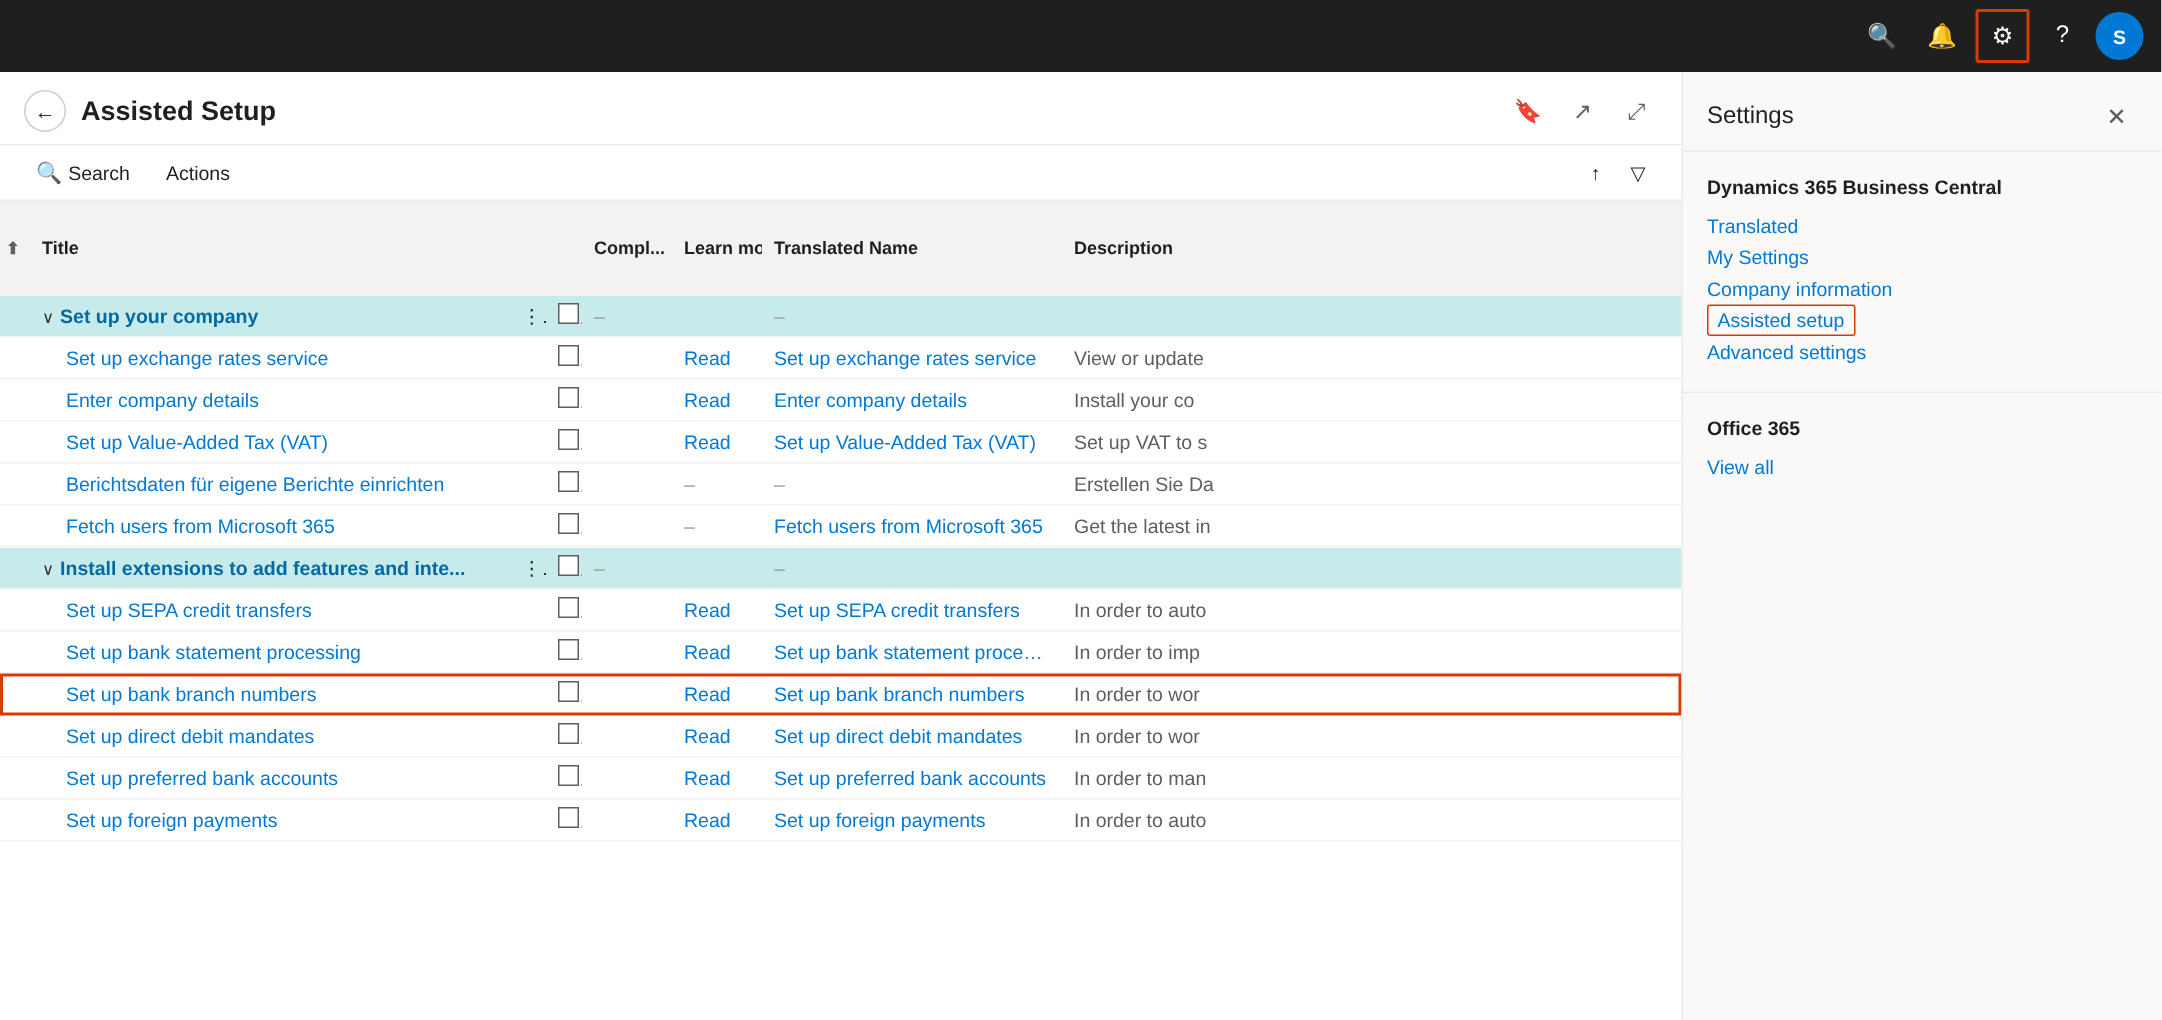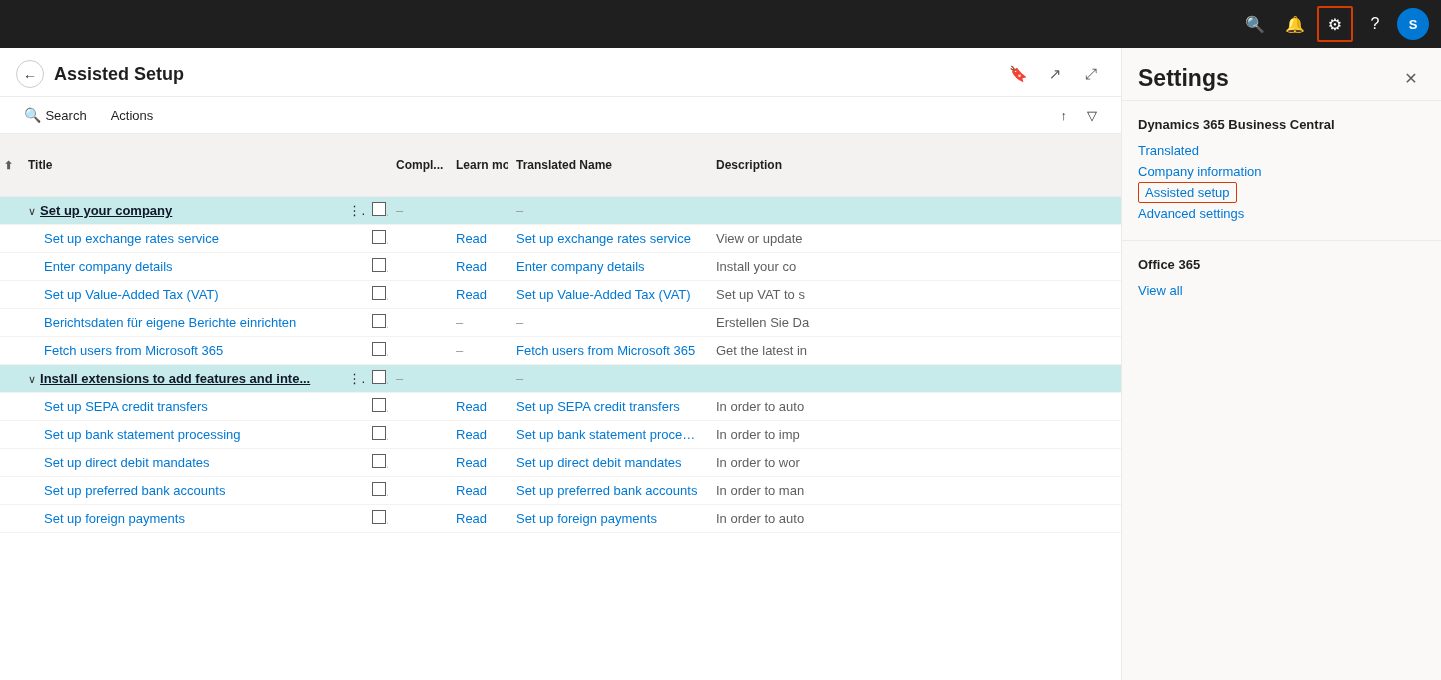--- a/index.html
+++ b/index.html
@@ -170,22 +170,21 @@
     td.col-title { width: 320px; }
     td.col-dots { width: 24px; text-align: center; }
     td.col-check { width: 24px; text-align: center; }
     td.col-compl { width: 60px; }
     td.col-learn { width: 60px; color: #0078d4; }
     td.col-translated { width: 200px; color: #0078d4; }
     td.col-desc { color: #605e5c; }
 
     .group-title {
       font-weight: 700;
-      color: #0f172a;
-      text-decoration: underline;
+      color: #0369a1;
     }
     .item-title {
       color: #0078d4;
     }
     .group-chevron {
       display: inline-block;
       font-size: 11px;
       margin-right: 4px;
       color: #333;
     }
@@ -206,22 +205,22 @@
       flex-shrink: 0;
     }
     .settings-header {
       display: flex;
       align-items: center;
       justify-content: space-between;
       padding: 16px 16px 8px 16px;
       border-bottom: 1px solid #edebe9;
     }
     .settings-title {
-      font-size: 23px;
-      font-weight: 700;
+      font-size: 16px;
+      font-weight: 400;
       color: #1f1f1f;
     }
     .settings-close {
       font-size: 16px;
       cursor: pointer;
       color: #605e5c;
       width: 28px; height: 28px;
       display: flex; align-items: center; justify-content: center;
     }
     .settings-section {
@@ -410,20 +409,30 @@
             <tr>
               <td class="col-sort"></td>
               <td class="col-title"><span style="margin-left: 16px;"></span><span class="item-title">Set up bank statement processing</span></td>
               <td class="col-dots"></td>
               <td class="col-check"><span class="cb"></span></td>
               <td class="col-compl"></td>
               <td class="col-learn">Read</td>
               <td class="col-translated">Set up bank statement processing</td>
               <td class="col-desc">In order to imp</td>
             </tr>
+            <tr class="highlighted-row">
+              <td class="col-sort"></td>
+              <td class="col-title"><span style="margin-left: 16px;"></span><span class="item-title">Set up bank branch numbers</span></td>
+              <td class="col-dots"></td>
+              <td class="col-check"><span class="cb"></span></td>
+              <td class="col-compl"></td>
+              <td class="col-learn">Read</td>
+              <td class="col-translated">Set up bank branch numbers</td>
+              <td class="col-desc">In order to wor</td>
+            </tr>
             <tr>
               <td class="col-sort"></td>
               <td class="col-title"><span style="margin-left: 16px;"></span><span class="item-title">Set up direct debit mandates</span></td>
               <td class="col-dots"></td>
               <td class="col-check"><span class="cb"></span></td>
               <td class="col-compl"></td>
               <td class="col-learn">Read</td>
               <td class="col-translated">Set up direct debit mandates</td>
               <td class="col-desc">In order to wor</td>
             </tr>
@@ -454,21 +463,21 @@
   </div>
 
   <div class="settings-panel">
     <div class="settings-header">
       <span class="settings-title">Settings</span>
       <span class="settings-close">✕</span>
     </div>
 
     <div class="settings-section">
       <div class="settings-section-title">Dynamics 365 Business Central</div>
-      <div id="dynamics-links"><a href="#" class="settings-link">Translated</a><a href="#" class="settings-link">Company information</a><a href="#" class="settings-link active-link">Assisted setup</a><a href="#" class="settings-link">Advanced settings</a></div>
+      <div id="dynamics-links"><a href="#" class="settings-link">Translated</a><a href="#" class="settings-link">My Settings</a><a href="#" class="settings-link">Company information</a><a href="#" class="settings-link active-link">Assisted setup</a><a href="#" class="settings-link">Advanced settings</a></div>
     </div>
 
     <div class="settings-section-office">
       <div class="settings-section-title">Office 365</div>
       <div id="office-links">
           <a href="#" class="settings-link">View all</a>
         </div>
     </div>
   </div>
 

